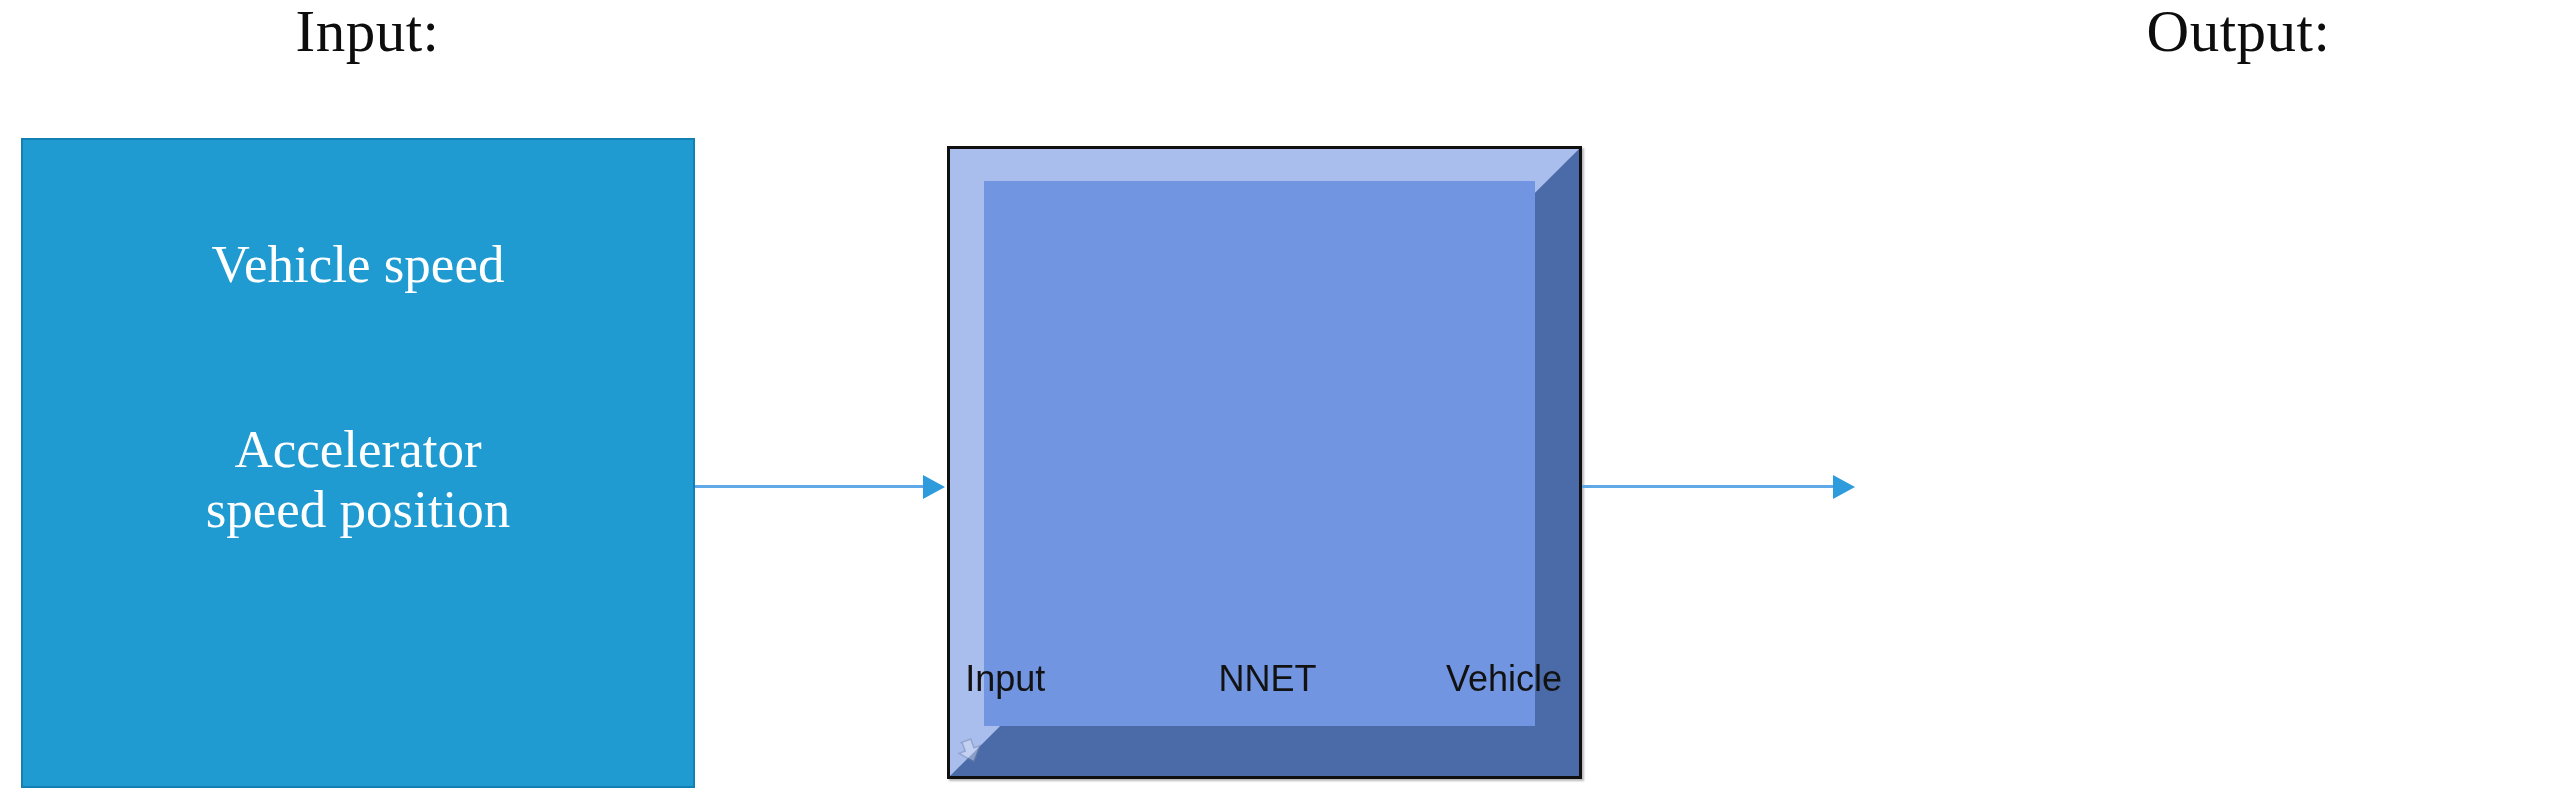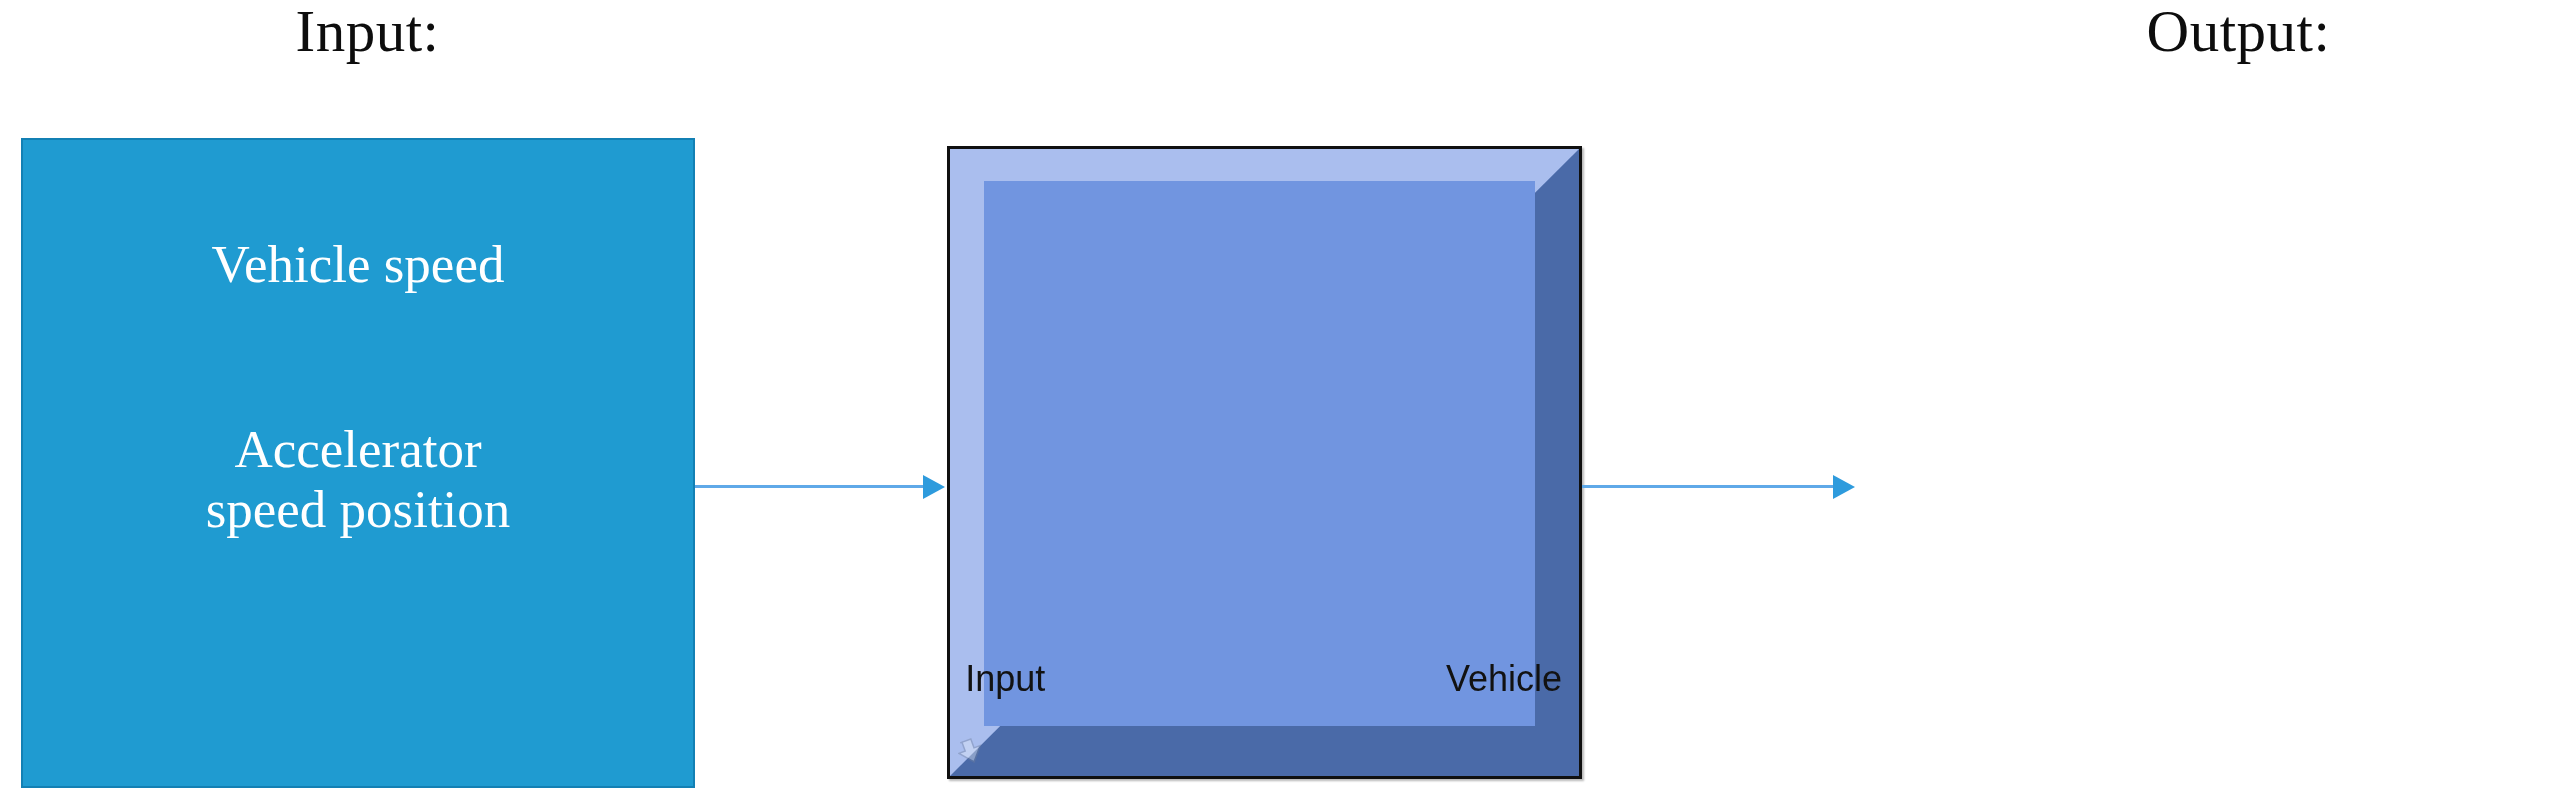--- a/index.html
+++ b/index.html
@@ -164,20 +164,21 @@
     <div class="shaft"></div>
     <div class="head"></div>
   </div>
 
   <div id="nnet-block">
     <div id="nnet-bevel-light"></div>
     <div id="nnet-bevel-dark"></div>
     <div id="nnet-face"></div>
 
     <div class="nnet-port-label" id="nnet-label-input">Input</div>
+    <div class="nnet-port-label" id="nnet-label-nnet">NNET</div>
     <div class="nnet-port-label" id="nnet-label-output">Vehicle</div>
 
     <svg id="nnet-corner-glyph" viewBox="0 0 34 36">
       <path d="M6 2 H18 V12 H25 L13 26 L1 12 H8 V2 Z" fill="#e8eef8" stroke="#6f7f9e" stroke-width="1.6" transform="rotate(-20 13 14)"></path>
     </svg>
   </div>
 
   <div class="connector" id="arrow-nnet-to-output">
     <div class="shaft"></div>
     <div class="head"></div>

